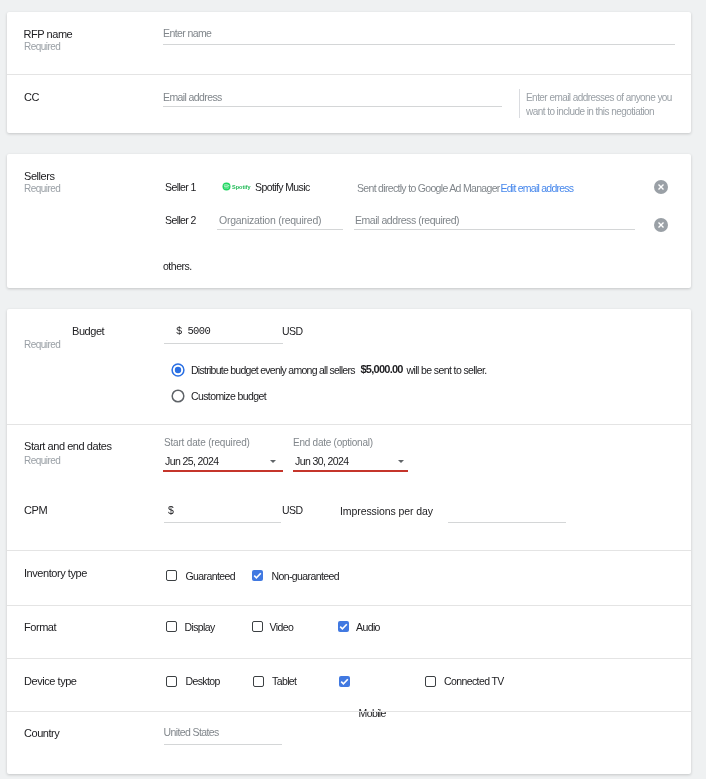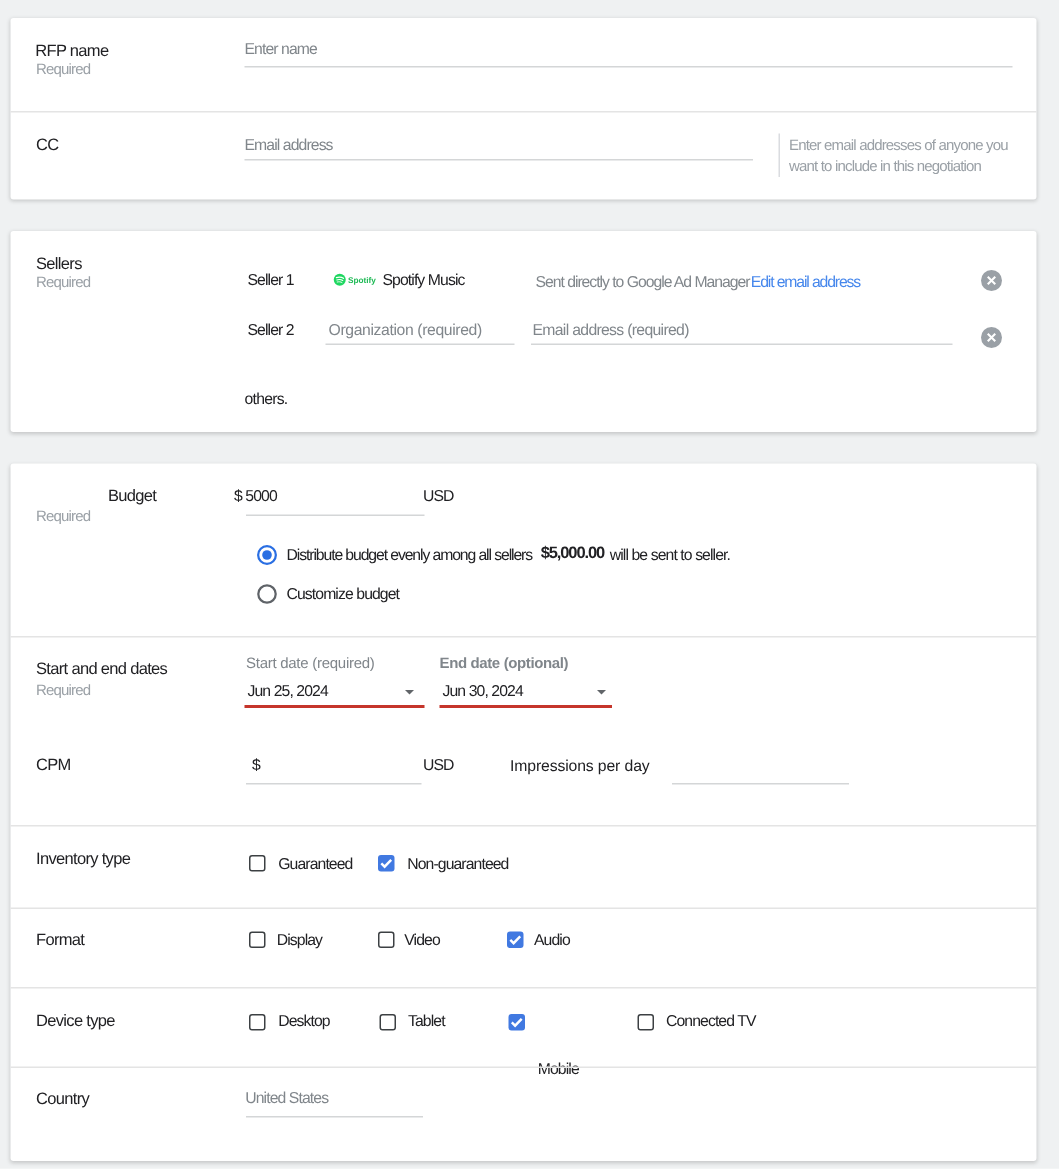--- a/index.html
+++ b/index.html
@@ -70,21 +70,21 @@
     <circle cx="7" cy="7" r="7" fill="#9aa0a6"></circle>
     <path d="M4.5 4.5 L9.5 9.5 M9.5 4.5 L4.5 9.5" stroke="#fff" stroke-width="1.4"></path>
   </svg>
 
   <div class="t dark" style="left:163px; top:261px; font-size:10.5px; letter-spacing:-0.49px;">others.</div>
 
   <div class="card" style="top:309px; height:465px;"></div>
 
   <div class="t lab" style="left:24px; top:326px;margin-left:48px;">Budget</div>
   <div class="t req" style="left:24px; top:340px;">Required</div>
-  <div class="t dark" style="left:156px; top:326px;">$ 5000</div>
+  <div class="t dark" style="left:176px; top:326px;font-family:Liberation Mono, monospace;">$ 5000</div>
   <div class="ul" style="left:164px; top:342.5px; width:118.5px;"></div>
   <div class="t dark" style="left:282px; top:326px;">USD</div>
 
   <svg style="position:absolute; left:170.5px; top:362.5px;" width="14" height="14" viewBox="0 0 14 14">
     <circle cx="7" cy="7" r="5.9" fill="none" stroke="#2a6fe3" stroke-width="1.5"></circle>
     <circle cx="7" cy="7" r="3.2" fill="#2a6fe3"></circle>
   </svg>
   <div class="t dark" style="left:191px; top:364.5px; letter-spacing:-0.73px;">Distribute budget evenly among all sellers</div>
   <div class="t dark" style="left:360.5px; top:364px; font-weight:bold; font-size:11px; letter-spacing:-0.75px;">$5,000.00</div>
   <div class="t dark" style="left:406.5px; top:364.5px;">will be sent to seller.</div>
@@ -94,21 +94,21 @@
   <div class="t dark" style="left:191px; top:390.5px;">Customize budget</div>
 
   <div class="hr" style="top:424px;"></div>
 
   <div class="t lab" style="left:24px; top:441px;text-align:center;">Start and end dates</div>
   <div class="t req" style="left:24px; top:456px;">Required</div>
   <div class="t" style="left:164px; top:438px; font-size:10px; color:#80868b; letter-spacing:-0.18px;">Start date (required)</div>
   <div class="t dark" style="left:165px; top:455.5px;">Jun 25, 2024</div>
   <div class="caret" style="left:270px; top:459.5px;"></div>
   <div class="redul" style="left:163px; top:470px; width:120px;"></div>
-  <div class="t" style="left:293px; top:438px; font-size:10px; color:#80868b; letter-spacing:-0.25px;font-weight:bold;">End date (optional)</div>
+  <div class="t" style="left:293px; top:438px; font-size:10px; color:#80868b; letter-spacing:-0.25px;">End date (optional)</div>
   <div class="t dark" style="left:295px; top:455.5px;">Jun 30, 2024</div>
   <div class="caret" style="left:397.5px; top:459.5px;"></div>
   <div class="redul" style="left:293px; top:470px; width:115px;"></div>
 
   <div class="t lab" style="left:24px; top:505px;">CPM</div>
   <div class="t dark" style="left:168px; top:505px;">$</div>
   <div class="ul" style="left:164px; top:522px; width:117px;"></div>
   <div class="t dark" style="left:282px; top:505px;">USD</div>
   <div class="t dark" style="left:340px; top:505.5px; letter-spacing:-0.08px;">Impressions per day</div>
   <div class="ul" style="left:448px; top:522px; width:118px;"></div>

